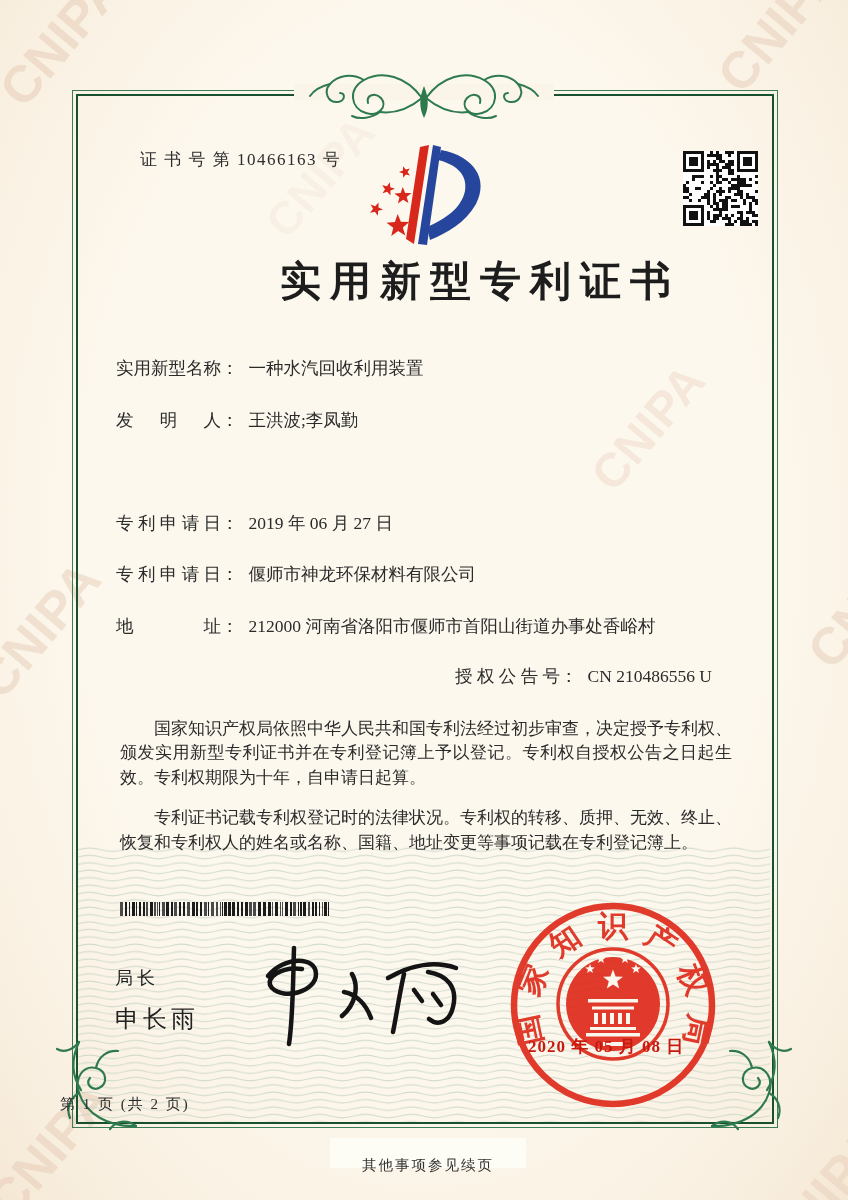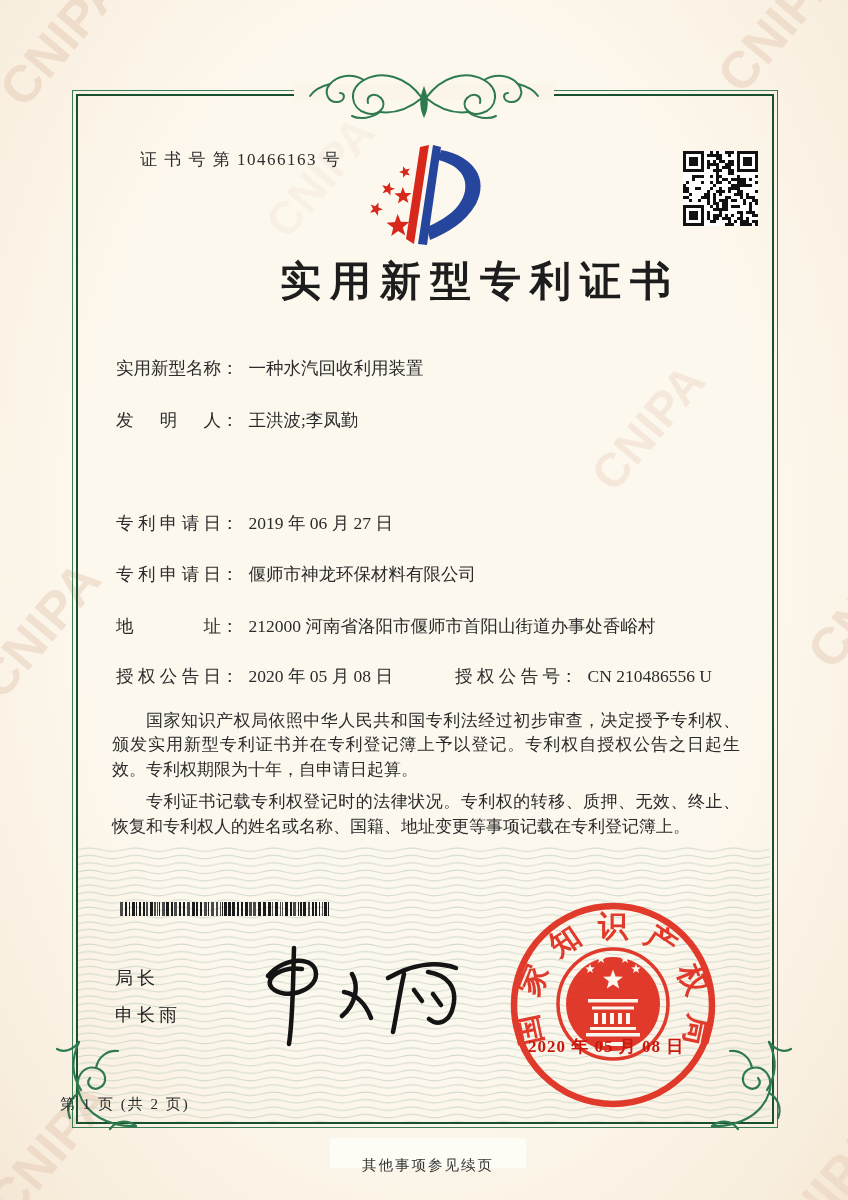--- a/index.html
+++ b/index.html
@@ -23,26 +23,26 @@
   
   .certno{position:absolute; left:104px; top:148px; font-size:17px; letter-spacing:1.5px; color:#2d2d2d; z-index:3;margin-left:36px;}
   .title{position:absolute; left:72px; top:254px; width:816px; text-align:center;
     font-size:41px; font-weight:bold; letter-spacing:9px; color:#1d1d1d; z-index:3;}
   .frow{position:absolute; left:116px; font-size:17.5px; color:#2b2b2b; white-space:nowrap; z-index:3;}
   .flabel{display:inline-block; width:105px; text-align:justify; text-align-last:justify; vertical-align:top;}
   .fcolon{display:inline-block;}
   .fvalue{margin-left:10px;}
   .frow2{position:absolute; left:455px; font-size:17.5px; color:#2b2b2b; white-space:nowrap; z-index:3;}
   .paras{position:absolute; left:104px; top:701px; width:644px; z-index:3;}
-  .paras p{margin:8px; font-size:17px; line-height:1.44; color:#2b2b2b;
+  .paras p{margin:16px; font-size:17px; line-height:1.44; color:#2b2b2b;
     text-align:justify; text-indent:2em;}
   .barcode{position:absolute; left:120px; top:902px; width:216px; height:14px; z-index:3; font-size:0;}
   .barcode span{display:inline-block; height:14px; vertical-align:top;}
   .issuer-title{position:absolute; left:115px; top:966px; font-size:18px; letter-spacing:4px; color:#222; z-index:3;}
-  .issuer-name{position:absolute; left:115px; top:1003px; font-size:18px; letter-spacing:4px; color:#222; z-index:3;}
+  .issuer-name{position:absolute; left:115px; top:1003px; font-size:24px; letter-spacing:4px; color:#222; z-index:3;}
   .signature{position:absolute; left:232px; top:942px; z-index:3;}
   .seal{position:absolute; left:506px; top:898px; z-index:3;}
   .seal-date{position:absolute; left:528px; top:1035px; font-size:17px; font-weight:600;
     letter-spacing:1px; color:#c9180d; z-index:4; white-space:nowrap;}
   .pageinfo{position:absolute; left:60px; top:1095px; width:704px; text-align:left;
     font-size:15px; letter-spacing:2px; color:#2c2c2c; z-index:3;}
   .note-strip{position:absolute; left:330px; top:1138px; width:196px; height:30px;
     background:#fdfcf5; z-index:3; display:flex; align-items:center; justify-content:center;}
   .note-strip span{font-size:14.5px; letter-spacing:2px; color:#333;margin-top:24px;}
   .logo{position:absolute; left:350px; top:133px; z-index:3;}
@@ -343,23 +343,20 @@
   </div>
   <div class="frow" style="top:511px;">
     <span class="flabel">专利申请日</span><span class="fcolon">：</span><span class="fvalue">2019 年 06 月 27 日</span>
   </div>
   <div class="frow" style="top:562px;">
     <span class="flabel">专利申请日</span><span class="fcolon">：</span><span class="fvalue">偃师市神龙环保材料有限公司</span>
   </div>
   <div class="frow" style="top:614px;">
     <span class="flabel">地址</span><span class="fcolon">：</span><span class="fvalue">212000 河南省洛阳市偃师市首阳山街道办事处香峪村</span>
   </div>
-  <div class="frow" style="top:664px;">
-    <span class="flabel">授权公告日</span><span class="fcolon">：</span><span class="fvalue">2020 年 05 月 08 日</span>
-  </div>
   <div class="frow2" style="top:664px;">
     <span class="flabel">授权公告号</span><span class="fcolon">：</span><span class="fvalue">CN 210486556 U</span>
   </div>
 
   <div class="paras">
     <p>国家知识产权局依照中华人民共和国专利法经过初步审查，决定授予专利权、颁发实用新型专利证书并在专利登记簿上予以登记。专利权自授权公告之日起生效。专利权期限为十年，自申请日起算。</p>
     <p>专利证书记载专利权登记时的法律状况。专利权的转移、质押、无效、终止、恢复和专利权人的姓名或名称、国籍、地址变更等事项记载在专利登记簿上。</p>
   </div>
 
   <div class="barcode" id="barcode"><span style="width: 3px; background: rgb(74, 74, 74); margin-right: 2px;"></span><span style="width: 2px; background: rgb(27, 27, 27); margin-right: 2px;"></span><span style="width: 1px; background: rgb(27, 27, 27); margin-right: 2px;"></span><span style="width: 3px; background: rgb(27, 27, 27); margin-right: 1px;"></span><span style="width: 1px; background: rgb(27, 27, 27); margin-right: 2px;"></span><span style="width: 2px; background: rgb(27, 27, 27); margin-right: 2px;"></span><span style="width: 2px; background: rgb(27, 27, 27); margin-right: 1px;"></span><span style="width: 2px; background: rgb(74, 74, 74); margin-right: 2px;"></span><span style="width: 3px; background: rgb(27, 27, 27); margin-right: 1px;"></span><span style="width: 2px; background: rgb(74, 74, 74); margin-right: 1px;"></span><span style="width: 1px; background: rgb(74, 74, 74); margin-right: 1px;"></span><span style="width: 1px; background: rgb(27, 27, 27); margin-right: 2px;"></span><span style="width: 3px; background: rgb(74, 74, 74); margin-right: 1px;"></span><span style="width: 3px; background: rgb(27, 27, 27); margin-right: 2px;"></span><span style="width: 2px; background: rgb(27, 27, 27); margin-right: 1px;"></span><span style="width: 3px; background: rgb(74, 74, 74); margin-right: 2px;"></span><span style="width: 2px; background: rgb(27, 27, 27); margin-right: 2px;"></span><span style="width: 2px; background: rgb(27, 27, 27); margin-right: 2px;"></span><span style="width: 3px; background: rgb(74, 74, 74); margin-right: 2px;"></span><span style="width: 3px; background: rgb(27, 27, 27); margin-right: 1px;"></span><span style="width: 2px; background: rgb(27, 27, 27); margin-right: 2px;"></span><span style="width: 2px; background: rgb(27, 27, 27); margin-right: 2px;"></span><span style="width: 3px; background: rgb(74, 74, 74); margin-right: 1px;"></span><span style="width: 1px; background: rgb(27, 27, 27); margin-right: 2px;"></span><span style="width: 3px; background: rgb(74, 74, 74); margin-right: 2px;"></span><span style="width: 2px; background: rgb(74, 74, 74); margin-right: 2px;"></span><span style="width: 1px; background: rgb(74, 74, 74); margin-right: 1px;"></span><span style="width: 1px; background: rgb(27, 27, 27); margin-right: 1px;"></span><span style="width: 3px; background: rgb(27, 27, 27); margin-right: 1px;"></span><span style="width: 3px; background: rgb(27, 27, 27); margin-right: 1px;"></span><span style="width: 3px; background: rgb(27, 27, 27); margin-right: 2px;"></span><span style="width: 2px; background: rgb(27, 27, 27); margin-right: 2px;"></span><span style="width: 2px; background: rgb(27, 27, 27); margin-right: 2px;"></span><span style="width: 3px; background: rgb(27, 27, 27); margin-right: 1px;"></span><span style="width: 3px; background: rgb(74, 74, 74); margin-right: 1px;"></span><span style="width: 3px; background: rgb(74, 74, 74); margin-right: 2px;"></span><span style="width: 3px; background: rgb(27, 27, 27); margin-right: 2px;"></span><span style="width: 3px; background: rgb(27, 27, 27); margin-right: 2px;"></span><span style="width: 3px; background: rgb(27, 27, 27); margin-right: 1px;"></span><span style="width: 1px; background: rgb(74, 74, 74); margin-right: 2px;"></span><span style="width: 3px; background: rgb(27, 27, 27); margin-right: 2px;"></span><span style="width: 1px; background: rgb(74, 74, 74); margin-right: 1px;"></span><span style="width: 1px; background: rgb(74, 74, 74); margin-right: 2px;"></span><span style="width: 3px; background: rgb(27, 27, 27); margin-right: 2px;"></span><span style="width: 2px; background: rgb(27, 27, 27); margin-right: 1px;"></span><span style="width: 3px; background: rgb(74, 74, 74); margin-right: 2px;"></span><span style="width: 1px; background: rgb(27, 27, 27); margin-right: 1px;"></span><span style="width: 2px; background: rgb(27, 27, 27); margin-right: 1px;"></span><span style="width: 3px; background: rgb(27, 27, 27); margin-right: 2px;"></span><span style="width: 2px; background: rgb(74, 74, 74); margin-right: 2px;"></span><span style="width: 2px; background: rgb(27, 27, 27); margin-right: 1px;"></span><span style="width: 2px; background: rgb(27, 27, 27); margin-right: 2px;"></span><span style="width: 1px; background: rgb(27, 27, 27); margin-right: 2px;"></span><span style="width: 1px; background: rgb(74, 74, 74); margin-right: 1px;"></span><span style="width: 3px; background: rgb(27, 27, 27); margin-right: 1px;"></span><span style="width: 1px; background: rgb(27, 27, 27); margin-right: 1px;"></span></div>

